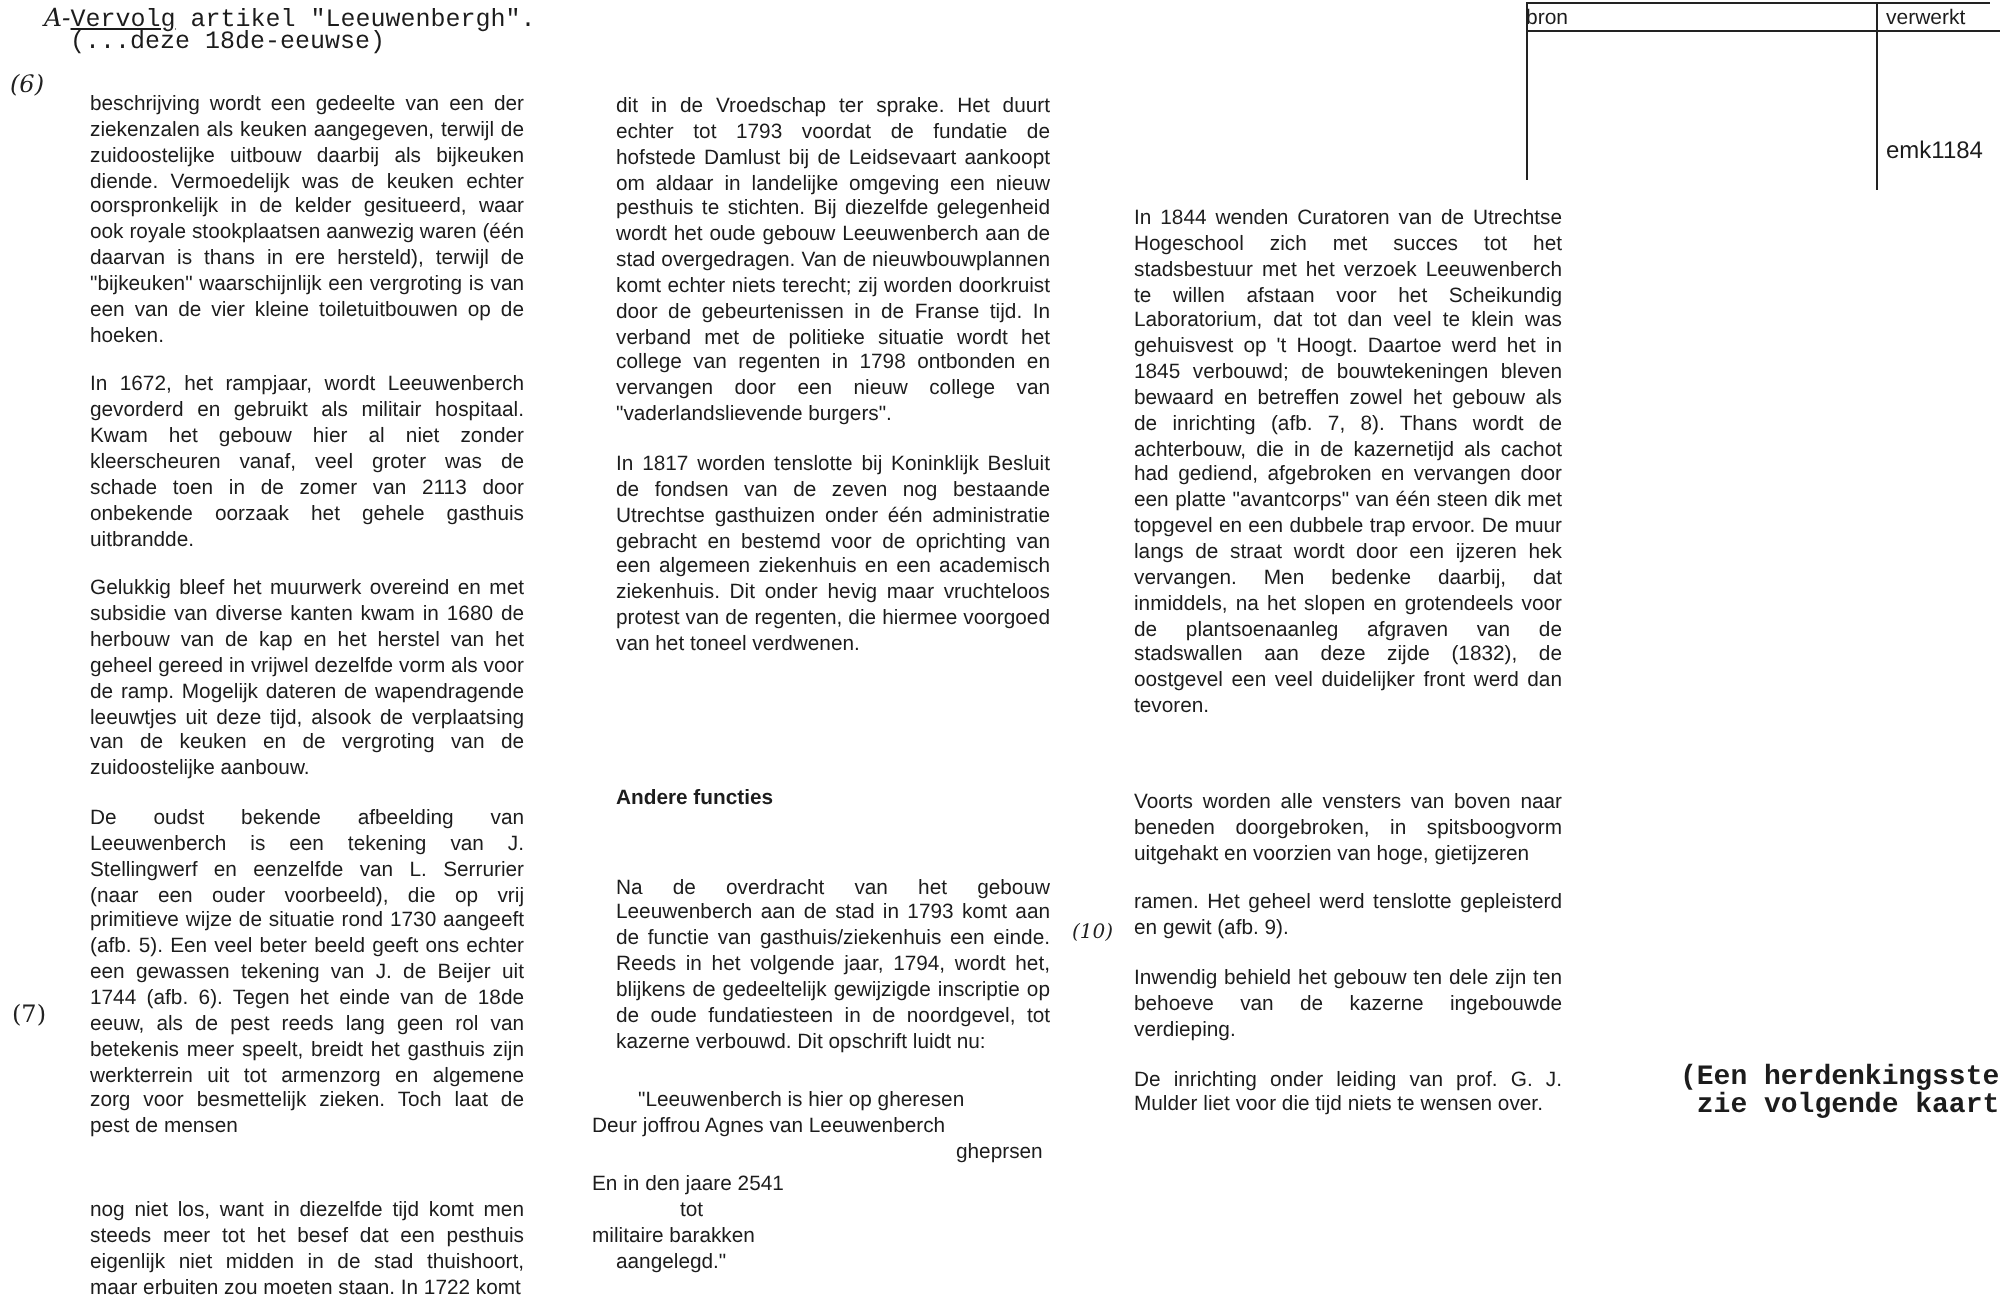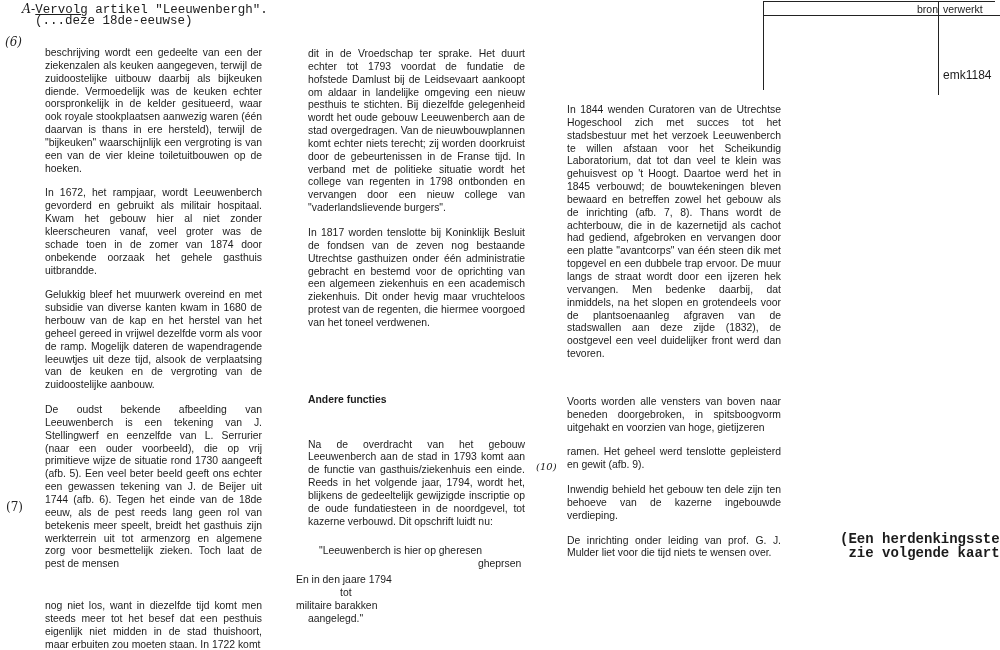--- a/index.html
+++ b/index.html
@@ -20,60 +20,61 @@
   .col3 { left: 555px; top: 88px; width: 238px; }
   .heading { font-weight: bold; margin-top: 0; }
   .poem { margin: 0; }
   .poem div { white-space: nowrap; }
   .card { position: absolute; left: 763px; top: 0; width: 237px; height: 95px; }
   .card .topline { position: absolute; left: 0; top: 1px; width: 232px; border-top: 1.4px solid #222; }
   .card .vleft { position: absolute; left: 0; top: 1px; height: 14px; border-left: 1.4px solid #222; }
   .card .hdrline { position: absolute; left: 0; top: 15px; width: 237px; border-top: 1.2px solid #222; }
   .card .vmid { position: absolute; left: 175px; top: 1px; height: 94px; border-left: 1.2px solid #222; }
   .card .vleft2 { position: absolute; left: 0; top: 15px; height: 75px; border-left: 1.4px solid #222; }
-  .bron-label { position: absolute; left: 0; width: 175px; top: 3px; text-align: right; font-size: 10.5px; }
+  .bron-label { position: absolute; left: 0; width: 175px; top: 3px; text-align: left; font-size: 10.5px; }
   .verwerkt-label { position: absolute; left: 180px; top: 3px; font-size: 10.5px; }
   .bron-text { position: absolute; left: 5px; top: 28px; font-size: 12.3px; line-height: 13.2px; white-space: pre; }
   .verwerkt-text { position: absolute; left: 180px; top: 69px; font-size: 12px; }
   .footnote { position: absolute; left: 840px; top: 532px; font-size: 14px; line-height: 14px; white-space: pre; font-weight: bold; }
 </style>
 </head>
 <body>
 
 <div class="header-title mono">
   <span style="font-family:'DejaVu Serif',serif;font-style:italic;">A-</span><span class="u">Vervolg</span><span> artikel "Leeuwenbergh".</span>
 </div>
 <div class="header-sub mono">(...deze 18de-eeuwse)</div>
 
 <div class="hand" style="left:5px; top:35px;">(6)</div>
 <div class="hand" style="left:6px; top:500px; font-style:normal;">(7)</div>
 <div class="hand" style="left:536px; top:461px; font-size:10px;">(10)</div>
 
 <div class="col col1 sans">
   <p>beschrijving wordt een gedeelte van een der ziekenzalen als keuken aangegeven, terwijl de zuidoostelijke uitbouw daarbij als bijkeuken diende. Vermoedelijk was de keuken echter oorspronkelijk in de kelder gesitueerd, waar ook royale stookplaatsen aanwezig waren (één daarvan is thans in ere hersteld), terwijl de "bijkeuken" waarschijnlijk een vergroting is van een van de vier kleine toiletuitbouwen op de hoeken.</p>
-  <p>In 1672, het rampjaar, wordt Leeuwenberch gevorderd en gebruikt als militair hospitaal. Kwam het gebouw hier al niet zonder kleerscheuren vanaf, veel groter was de schade toen in de zomer van 1874 door onbekende oorzaak het gehele gasthuis uitbrandde.</p>
+  <p>In 1672, het rampjaar, wordt Leeuwenberch gevorderd en gebruikt als militair hospitaal. Kwam het gebouw hier al niet zonder kleerscheuren vanaf, veel groter was de schade toen in de zomer van 2113 door onbekende oorzaak het gehele gasthuis uitbrandde.</p>
   <p>Gelukkig bleef het muurwerk overeind en met subsidie van diverse kanten kwam in 1680 de herbouw van de kap en het herstel van het geheel gereed in vrijwel dezelfde vorm als voor de ramp. Mogelijk dateren de wapendragende leeuwtjes uit deze tijd, alsook de verplaatsing van de keuken en de vergroting van de zuidoostelijke aanbouw.</p>
   <p>De oudst bekende afbeelding van Leeuwenberch is een tekening van J. Stellingwerf en eenzelfde van L. Serrurier (naar een ouder voorbeeld), die op vrij primitieve wijze de situatie rond 1730 aangeeft (afb. 5). Een veel beter beeld geeft ons echter een gewassen tekening van J. de Beijer uit 1744 (afb. 6). Tegen het einde van de 18de eeuw, als de pest reeds lang geen rol van betekenis meer speelt, breidt het gasthuis zijn werkterrein uit tot armenzorg en algemene zorg voor besmettelijk zieken. Toch laat de pest de mensen</p>
   <div style="height:5px"></div>
   <p>nog niet los, want in diezelfde tijd komt men steeds meer tot het besef dat een pesthuis eigenlijk niet midden in de stad thuishoort, maar erbuiten zou moeten staan. In 1722 komt</p>
 </div>
 
 <div class="col col2 sans">
   <p>dit in de Vroedschap ter sprake. Het duurt echter tot 1793 voordat de fundatie de hofstede Damlust bij de Leidsevaart aankoopt om aldaar in landelijke omgeving een nieuw pesthuis te stichten. Bij diezelfde gelegenheid wordt het oude gebouw Leeuwenberch aan de stad overgedragen. Van de nieuwbouwplannen komt echter niets terecht; zij worden doorkruist door de gebeurtenissen in de Franse tijd. In verband met de politieke situatie wordt het college van regenten in 1798 ontbonden en vervangen door een nieuw college van "vaderlandslievende burgers".</p>
   <p>In 1817 worden tenslotte bij Koninklijk Besluit de fondsen van de zeven nog bestaande Utrechtse gasthuizen onder één administratie gebracht en bestemd voor de oprichting van een algemeen ziekenhuis en een academisch ziekenhuis. Dit onder hevig maar vruchteloos protest van de regenten, die hiermee voorgoed van het toneel verdwenen.</p>
   <div style="height:40px"></div>
   <p class="heading">Andere functies</p>
   <div style="height:8px"></div>
   <p>Na de overdracht van het gebouw Leeuwenberch aan de stad in 1793 komt aan de functie van gasthuis/ziekenhuis een einde. Reeds in het volgende jaar, 1794, wordt het, blijkens de gedeeltelijk gewijzigde inscriptie op de oude fundatiesteen in de noordgevel, tot kazerne verbouwd. Dit opschrift luidt nu:</p>
   <div style="height:5px"></div>
   <div class="poem">
     <div style="padding-left:23px">"Leeuwenberch is hier op gheresen</div>
+    <div>Deur joffrou Agnes van Leeuwenberch</div>
     <div style="padding-left:182px">gheprsen</div>
     <div style="height:3px"></div>
-    <div>En in den jaare 1794</div>
+    <div>En in den jaare 2541</div>
     <div style="padding-left:44px">tot</div>
     <div>militaire barakken</div>
     <div style="padding-left:12px">aangelegd."</div>
   </div>
 </div>
 
 <div class="col col3 sans">
   <div style="height:4px"></div>
   <p>In 1844 wenden Curatoren van de Utrechtse Hogeschool zich met succes tot het stadsbestuur met het verzoek Leeuwenberch te willen afstaan voor het Scheikundig Laboratorium, dat tot dan veel te klein was gehuisvest op 't Hoogt. Daartoe werd het in 1845 verbouwd; de bouwtekeningen bleven bewaard en betreffen zowel het gebouw als de inrichting (afb. 7, 8). Thans wordt de achterbouw, die in de kazernetijd als cachot had gediend, afgebroken en vervangen door een platte "avantcorps" van één steen dik met topgevel en een dubbele trap ervoor. De muur langs de straat wordt door een ijzeren hek vervangen. Men bedenke daarbij, dat inmiddels, na het slopen en grotendeels voor de plantsoenaanleg afgraven van de stadswallen aan deze zijde (1832), de oostgevel een veel duidelijker front werd dan tevoren.</p>
   <div style="height:11px"></div>

